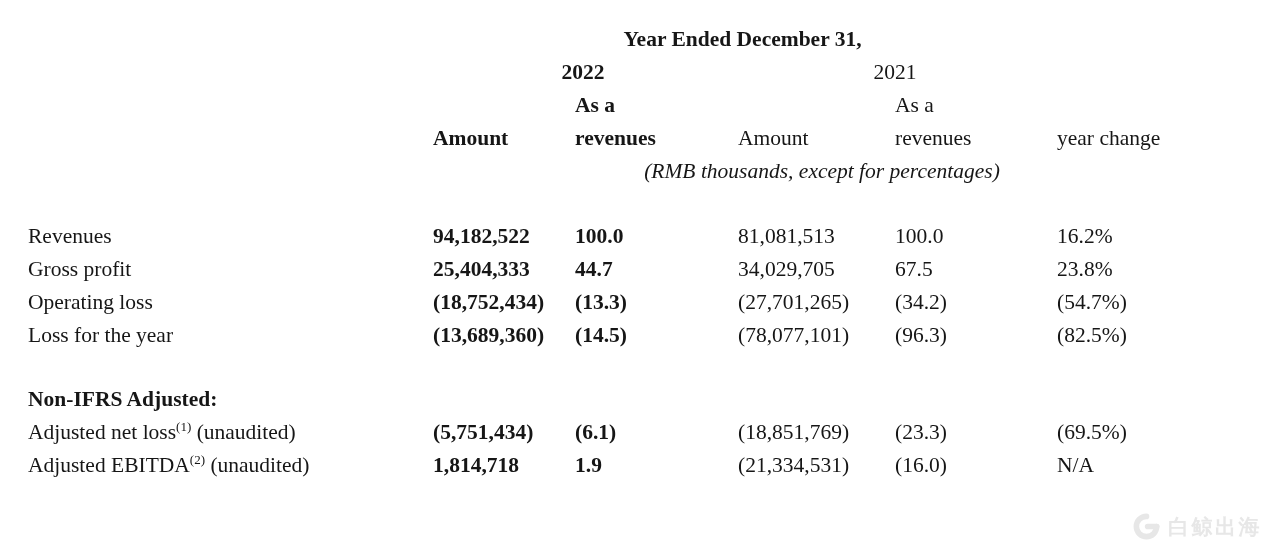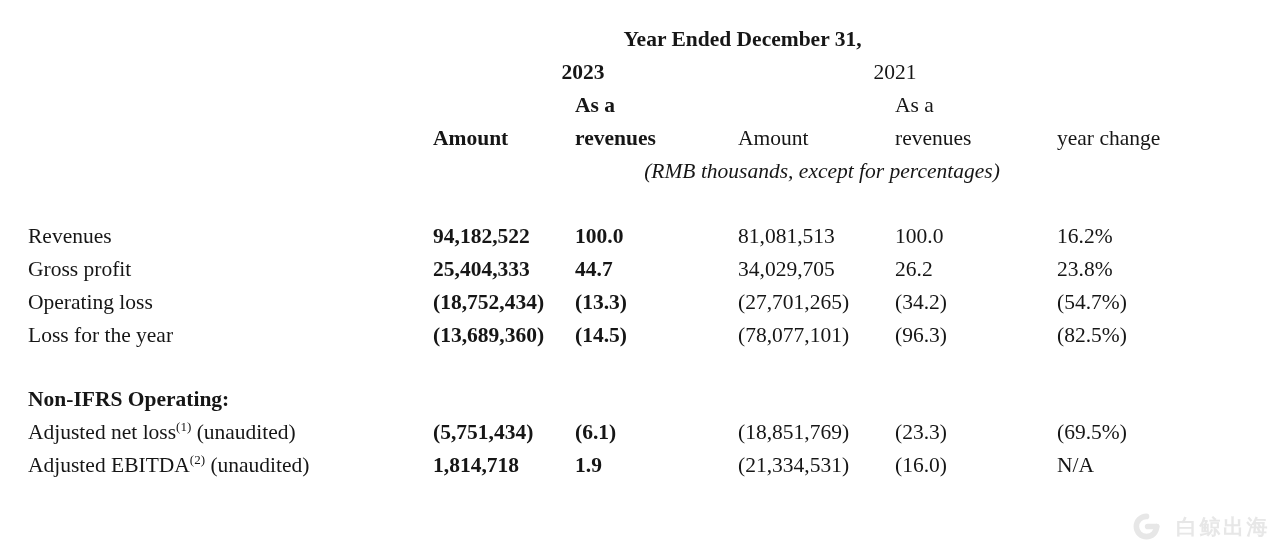--- a/index.html
+++ b/index.html
@@ -34,21 +34,21 @@
   .it     { font-style:italic; }
   tr.spacer td { line-height:31.5px; height:31.5px; font-size:1px; }
   sup {
     font-size:13px;
     line-height:0;
     vertical-align:super;
   }
   .watermark {
     position:absolute;
     left:1133px; top:513px;
-    display:flex; gap:16px;
+    display:flex; gap:8px;
     color:#e7e7e7;
   }
   .watermark .wm-text {
     font-family:"Liberation Sans", sans-serif;
     font-weight:bold;
     font-size:21px;
     letter-spacing:2.5px;
     color:#e7e7e7;
   }
 </style>
@@ -69,21 +69,21 @@
 
     <tbody>
         <tr>
       <td></td>
       <td colspan="4" class="ctr b">Year Ended December 31,</td>
       <td></td>
     </tr>
 
     <tr>
       <td></td>
-      <td colspan="2" class="ctr b">2023</td>
+      <td colspan="2" class="ctr b">2022</td>
       <td colspan="2" class="ctr">2021</td>
       <td></td>
     </tr>
 
     <tr>
       <td></td>
       <td></td>
       <td class="num b">As a</td>
       <td></td>
       <td class="num">As a</td>
@@ -115,21 +115,21 @@
       <td class="num b">100.0</td>
       <td class="num">81,081,513</td>
       <td class="num">100.0</td>
       <td class="num">16.2%</td>
     </tr>
     <tr>
       <td class="lbl">Gross profit</td>
       <td class="num b">25,404,333</td>
       <td class="num b">44.7</td>
       <td class="num">34,029,705</td>
-      <td class="num">26.2</td>
+      <td class="num">67.5</td>
       <td class="num">23.8%</td>
     </tr>
     <tr>
       <td class="lbl">Operating loss</td>
       <td class="num b">(18,752,434)</td>
       <td class="num b">(13.3)</td>
       <td class="num">(27,701,265)</td>
       <td class="num">(34.2)</td>
       <td class="num">(54.7%)</td>
     </tr>
@@ -140,21 +140,21 @@
       <td class="num">(78,077,101)</td>
       <td class="num">(96.3)</td>
       <td class="num">(82.5%)</td>
     </tr>
 
     <tr class="spacer">
           <td colspan="6"></td>
         </tr>
 
     <tr>
-      <td class="lbl b">Non-IFRS Operating:</td>
+      <td class="lbl b">Non-IFRS Adjusted:</td>
       <td></td>
       <td></td>
       <td></td>
       <td></td>
       <td></td>
     </tr>
 
     <tr>
       <td class="lbl"><span>Adjusted net loss</span><sup>(1)</sup> <span>(unaudited)</span></td>
       <td class="num b">(5,751,434)</td>

